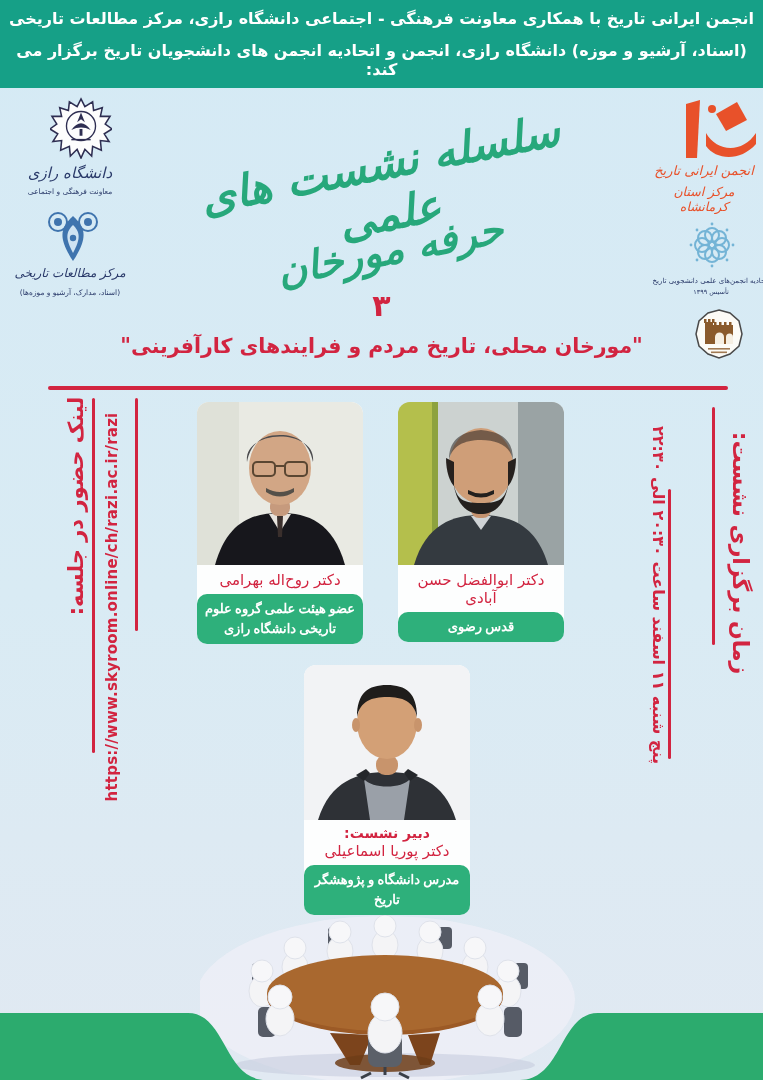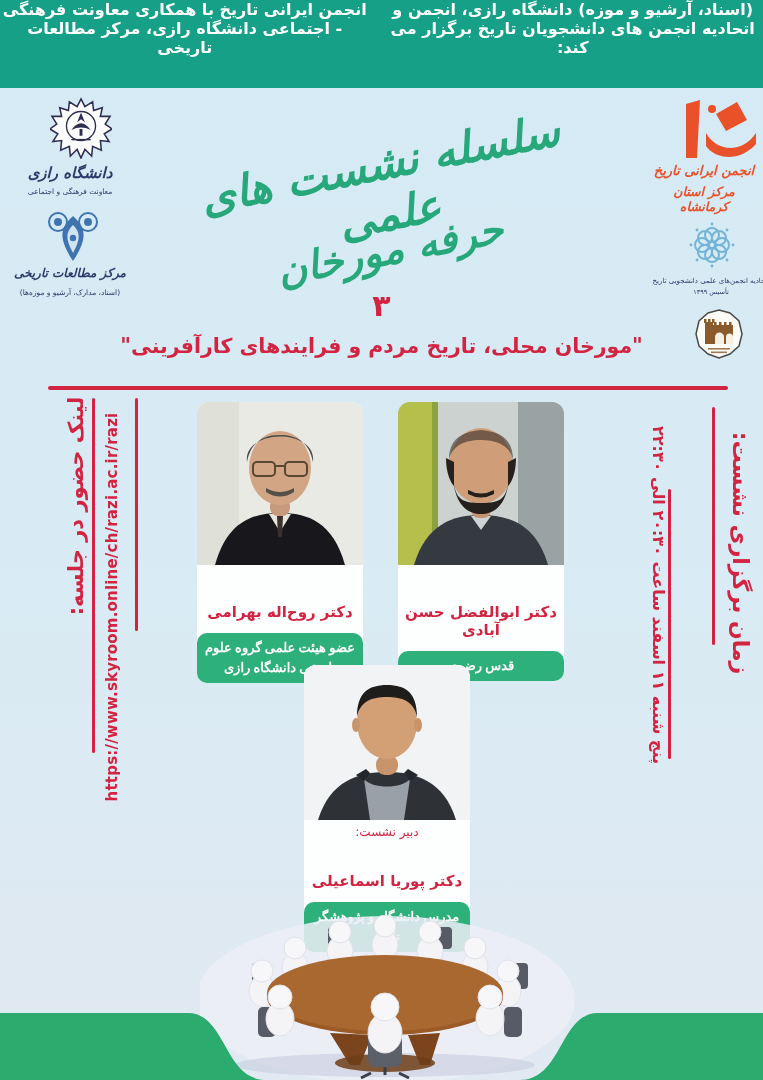--- a/index.html
+++ b/index.html
@@ -5,41 +5,41 @@
 <style>
   html,body{margin:0;padding:0;background:#eef1f4;}
   .poster{
     position:relative;width:763px;height:1080px;margin:0 auto;overflow:hidden;
     font-family:"DejaVu Sans","Liberation Sans",sans-serif;
     background:linear-gradient(180deg,#d5eaf5 0%,#d9ebf4 55%,#e1e9f2 100%);
   }
   
   .topbar{position:absolute;top:0;left:0;right:0;height:88px;z-index:6;
     background:var(--header_teal,#16a087);
-    display:flex;flex-direction:row;justify-content:center;gap:13px;}
+    display:flex;flex-direction:column;justify-content:center;gap:13px;}
   .topbar-line{color:#fff;font-weight:bold;font-size:16px;text-align:center;direction:rtl;}
   
   .calli{position:absolute;text-align:center;direction:rtl;color:var(--calligraphy_green,#27a87b);
     font-family:"DejaVu Serif","Liberation Serif",serif;font-style:italic;font-weight:bold;}
   .calli1{top:138px;left:160px;width:450px;font-size:44px;transform:rotate(-11deg);}
   .calli2{top:226px;left:240px;width:300px;font-size:40px;transform:rotate(-11deg);}
   
   .session-number{position:absolute;top:288px;left:0;width:100%;text-align:center;
     color:var(--accent_red,#d22440);font-size:30px;font-weight:bold;}
   .session-title{position:absolute;top:334px;left:0;width:100%;text-align:center;direction:rtl;
     color:var(--accent_red,#d22440);font-size:20.5px;font-weight:bold;}
   .divider{position:absolute;top:386px;left:48px;width:680px;height:4px;
     background:var(--accent_red,#d22440);border-radius:2px;}
   
   .card{position:absolute;width:166px;background:#fdfefe;border-radius:12px;}
   .card .photo{height:163px;border-radius:12px 12px 0 0;overflow:hidden;line-height:0;}
   .card3 .photo{height:155px;}
-  .card .name{color:var(--accent_red,#d22440);font-weight:bold;font-size:15px;
-    text-align:center;direction:rtl;padding:6px 2px 12px;margin-top:32px;}
-  .card .mod-label{color:var(--accent_red,#d22440);font-weight:normal;font-size:12px;
+  .card .name{color:var(--accent_red,#d22440);font-weight:normal;font-size:15px;
+    text-align:center;direction:rtl;padding:6px 2px 5px;}
+  .card .mod-label{color:var(--accent_red,#d22440);font-weight:bold;font-size:14px;
     text-align:center;direction:rtl;padding:5px 2px 0;}
   .card3 .name{padding-top:1px;}
   .card .band{background:var(--band_green,#2eb07b);border-radius:10px;color:#fff;font-weight:bold;
     font-size:13px;text-align:center;direction:rtl;padding:5px 3px;line-height:1.55;font-family:Liberation Serif, serif;}
   .card1{left:197px;top:402px;}
   .card2{left:398px;top:402px;}
   .card3{left:304px;top:665px;}
   
   .vtext{position:absolute;color:var(--accent_red,#d22440);font-weight:bold;text-align:center;}
   .v-label-right{left:590px;top:537px;width:300px;height:32px;line-height:32px;
@@ -56,21 +56,21 @@
   .vl1{left:92px;top:398px;height:355px;}
   .vl2{left:135px;top:398px;height:233px;}
   
   .logo{position:absolute;line-height:0;}
   .logo-razi{left:50px;top:97px;width:62px;height:62px;}
   .logo-hist{left:36px;top:210px;width:74px;height:52px;}
   .logo-ita{left:680px;top:100px;width:78px;height:58px;}
   .logo-union{left:686px;top:221px;width:52px;height:48px;}
   .logo-fort{left:692px;top:308px;width:54px;height:56px;}
   .logocap{position:absolute;text-align:center;direction:rtl;color:var(--navy,#2a3a6a);}
-  .cap-serif{font-family:"DejaVu Serif","Liberation Serif",serif;font-style:italic;font-weight:bold;}
+  .cap-serif{font-family:"DejaVu Serif","Liberation Serif",serif;font-style:italic;font-weight:normal;}
   .cap-razi{left:0;top:164px;width:140px;font-size:15px;}
   .cap-razi2{left:0;top:187px;width:140px;font-size:7.5px;}
   .cap-hist{left:0;top:266px;width:140px;font-size:12px;}
   .cap-hist2{left:0;top:288px;width:140px;font-size:7.5px;}
   .cap-ita{left:648px;top:163px;width:112px;font-size:13px;color:var(--logo_orange,#e8512a);}
   .cap-ita2{left:648px;top:184px;width:112px;font-size:12.5px;color:var(--logo_orange,#e8512a);}
   .cap-union{left:652px;top:277px;width:118px;font-size:7px;}
   .cap-union2{left:652px;top:288px;width:118px;font-size:6.5px;}
   
   .illus{position:absolute;left:200px;top:915px;width:380px;height:165px;line-height:0;}

